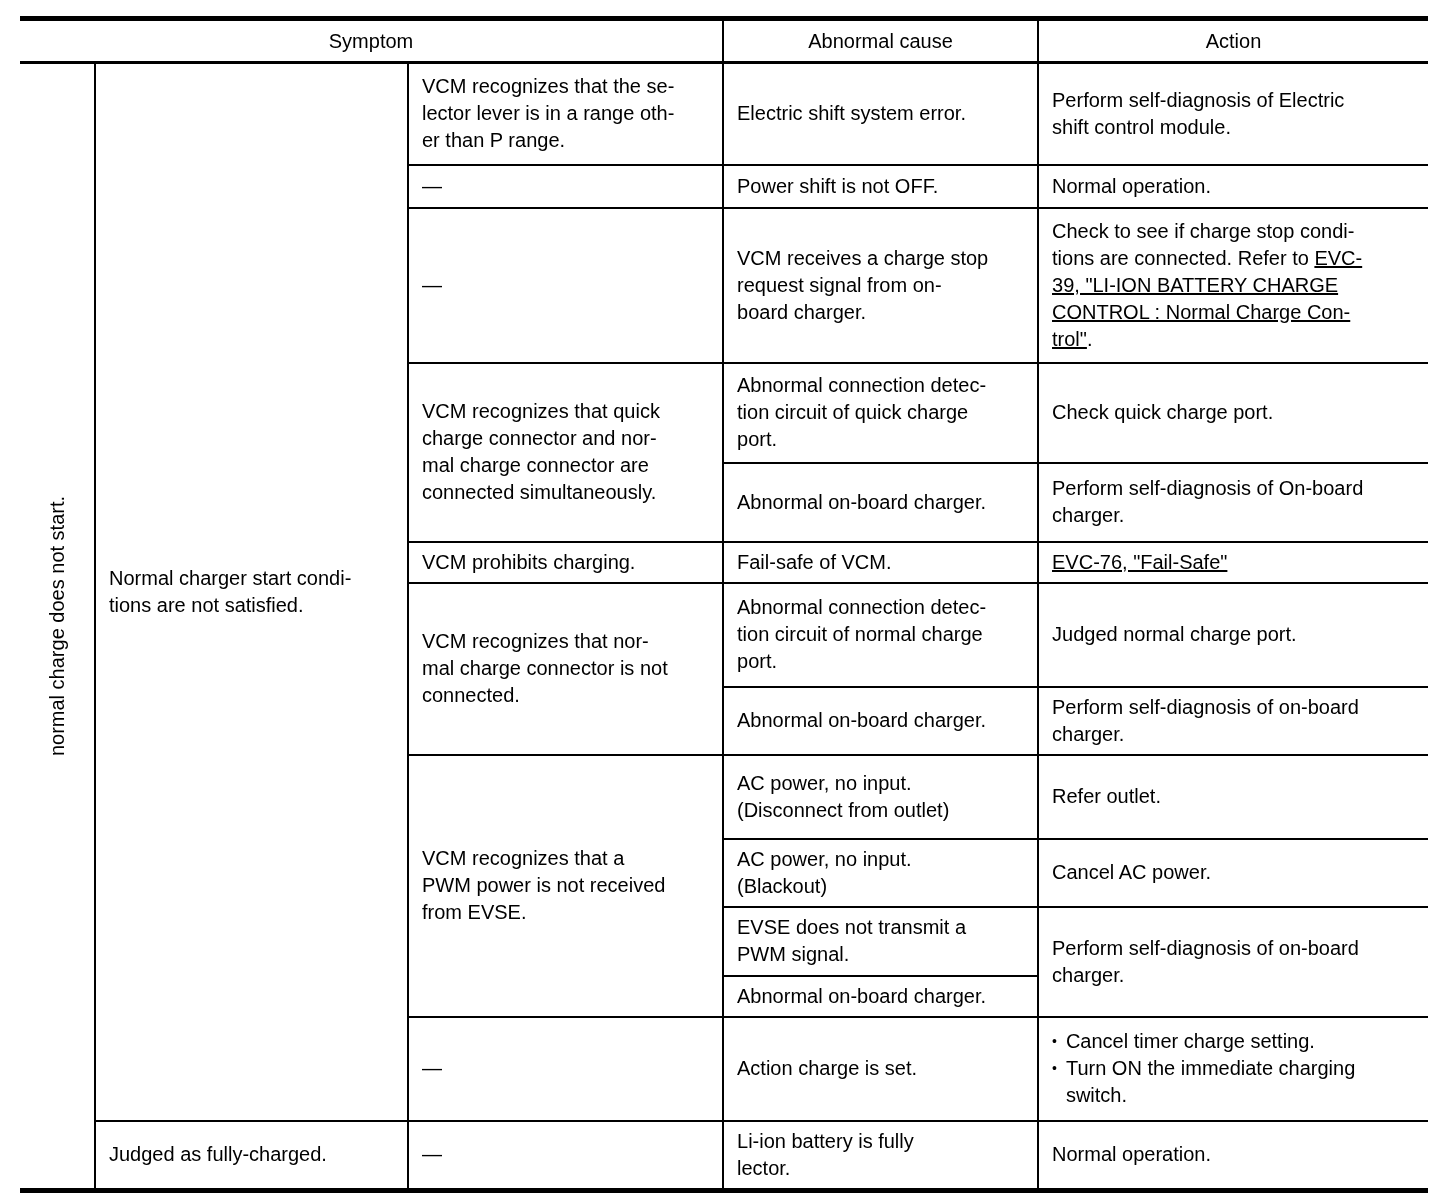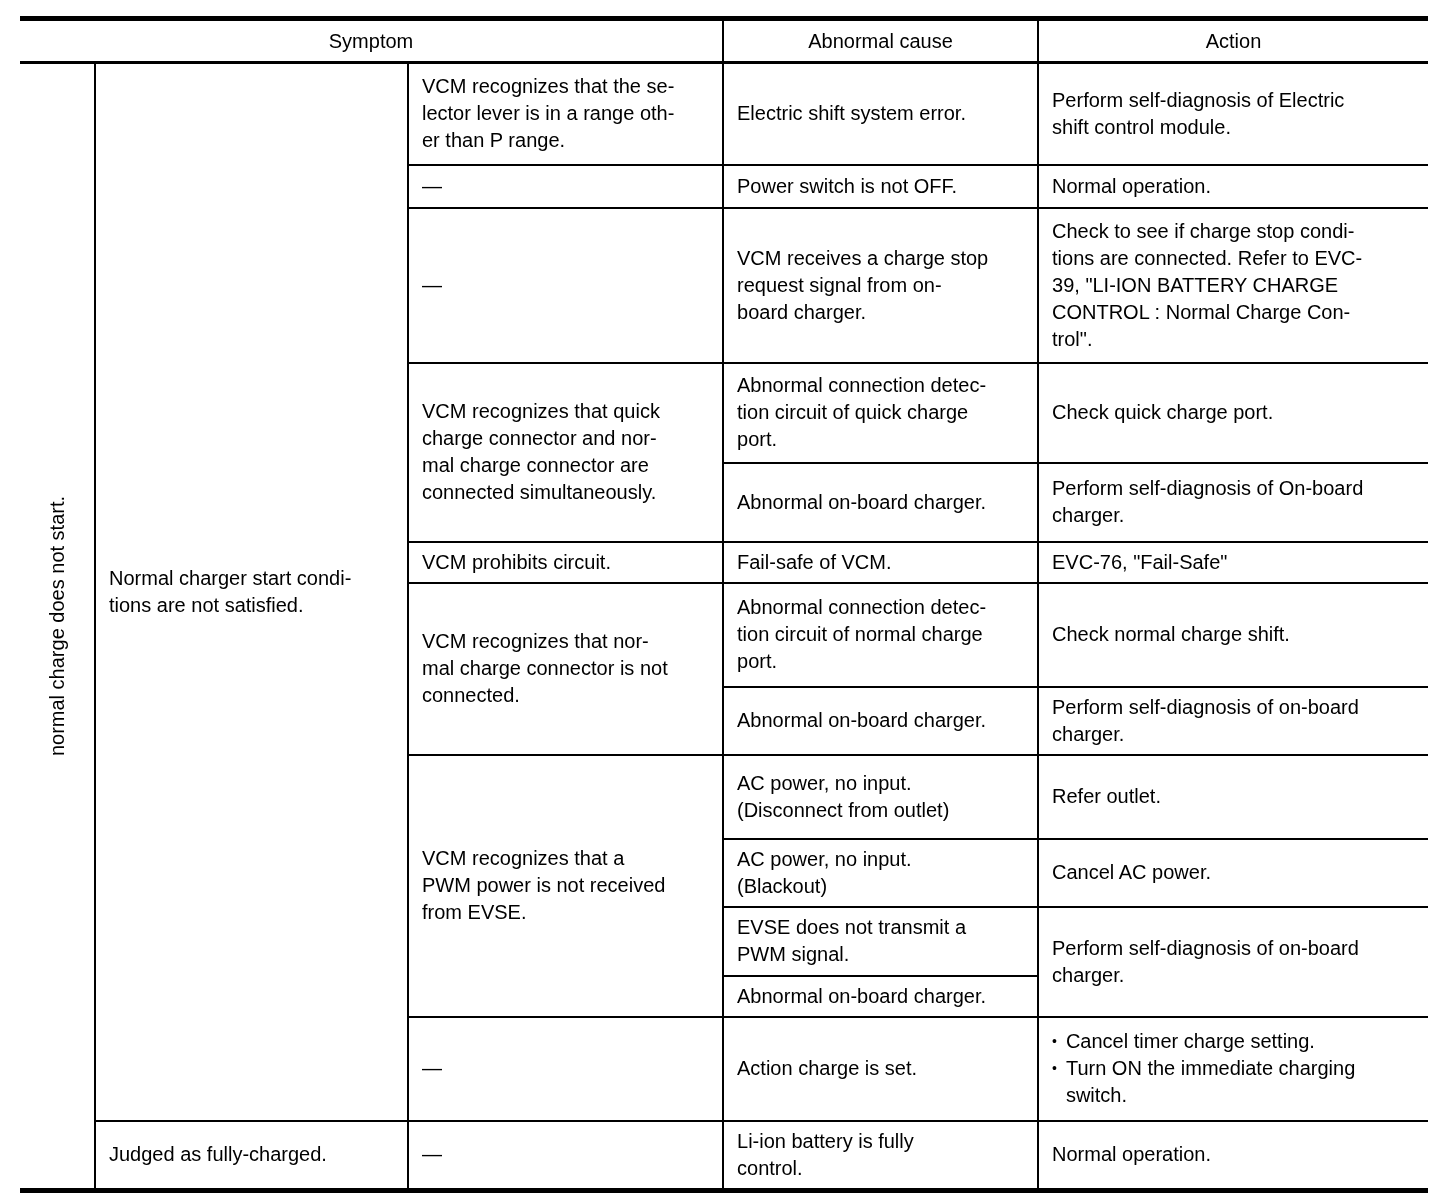--- a/index.html
+++ b/index.html
@@ -45,21 +45,21 @@
   }
   .pre { white-space: pre-line; }
   .vcell { padding: 0; position: relative; }
   .vtext {
     position: absolute;
     left: 50%;
     top: 50%;
     transform: translate(-50%, -50%) rotate(-90deg);
     white-space: nowrap;
   }
-  .xref { cursor: pointer; }
+  .xref { text-decoration: underline; cursor: pointer; }
   .bullets { display: flex; flex-direction: column; }
   .bullet-item { display: flex; align-items: flex-start; gap: 9px; }
   .bullet-item .b { flex: 0 0 auto; font-size: 14px; line-height: 27px; }
   
   tr.rh-hd  { height: 44px; }
   tr.rh-r1  { height: 102px; }
   tr.rh-r2  { height: 43px; }
   tr.rh-r3  { height: 155px; }
   tr.rh-r4  { height: 100px; }
   tr.rh-r5  { height: 79px; }
@@ -101,21 +101,21 @@
 tions are not satisfied.</td>
         <td class="pre">VCM recognizes that the se-
 lector lever is in a range oth-
 er than P range.</td>
         <td class="pre">Electric shift system error.</td>
         <td class="pre">Perform self-diagnosis of Electric
 shift control module.</td>
       </tr>
       <tr class="rh-r2">
         <td class="pre">—</td>
-        <td class="pre">Power switch is not OFF.</td>
+        <td class="pre">Power shift is not OFF.</td>
         <td class="pre">Normal operation.</td>
       </tr>
       <tr class="rh-r3">
         <td class="pre">—</td>
         <td class="pre">VCM receives a charge stop
 request signal from on-
 board charger.</td>
         <td class="pre"><span>Check to see if charge stop condi-
 tions are connected. Refer to </span><span class="xref">EVC-
 39, "LI-ION BATTERY CHARGE
@@ -131,32 +131,32 @@
 tion circuit of quick charge
 port.</td>
         <td class="pre">Check quick charge port.</td>
       </tr>
       <tr class="rh-r5">
         <td class="pre">Abnormal on-board charger.</td>
         <td class="pre">Perform self-diagnosis of On-board
 charger.</td>
       </tr>
       <tr class="rh-r6">
-        <td class="pre">VCM prohibits circuit.</td>
+        <td class="pre">VCM prohibits charging.</td>
         <td class="pre">Fail-safe of VCM.</td>
         <td><span class="xref">EVC-76, "Fail-Safe"</span></td>
       </tr>
       <tr class="rh-r7">
         <td class="pre" rowspan="2">VCM recognizes that nor-
 mal charge connector is not
 connected.</td>
         <td class="pre">Abnormal connection detec-
 tion circuit of normal charge
 port.</td>
-        <td class="pre">Check normal charge shift.</td>
+        <td class="pre">Judged normal charge port.</td>
       </tr>
       <tr class="rh-r8">
         <td class="pre">Abnormal on-board charger.</td>
         <td class="pre">Perform self-diagnosis of on-board
 charger.</td>
       </tr>
       <tr class="rh-r9">
         <td class="pre" rowspan="4">VCM recognizes that a
 PWM power is not received
 from EVSE.</td>
@@ -192,18 +192,18 @@
                 <span class="pre">Turn ON the immediate charging
 switch.</span>
               </div>
           </div>
         </td>
       </tr>
       <tr class="rh-r14">
         <td class="pre">Judged as fully-charged.</td>
         <td class="pre">—</td>
         <td class="pre">Li-ion battery is fully
-control.</td>
+lector.</td>
         <td class="pre">Normal operation.</td>
       </tr>
     </tbody>
   </table>
 </div>
 
 </body></html>

